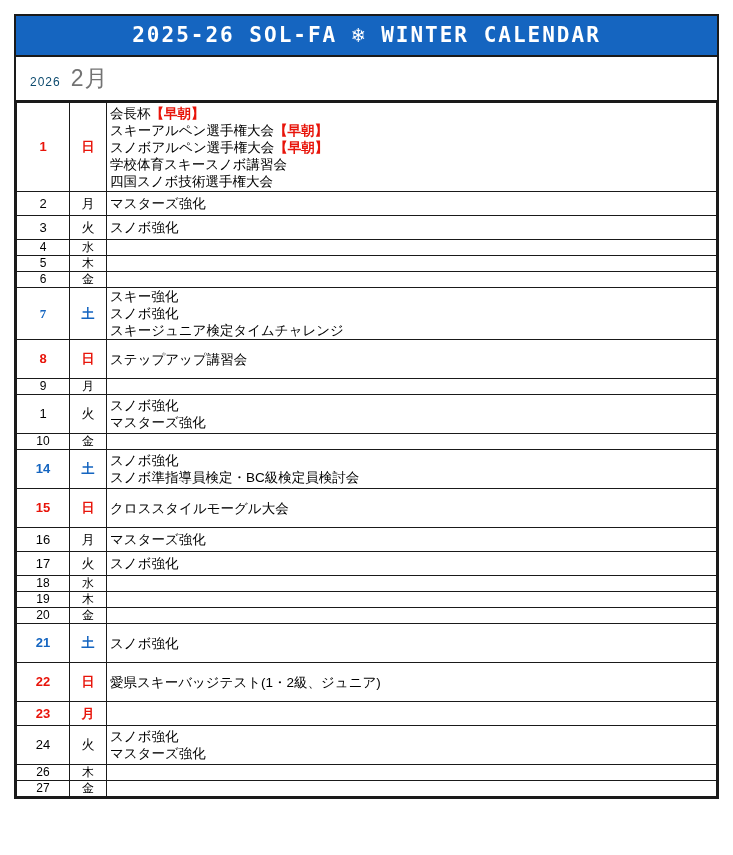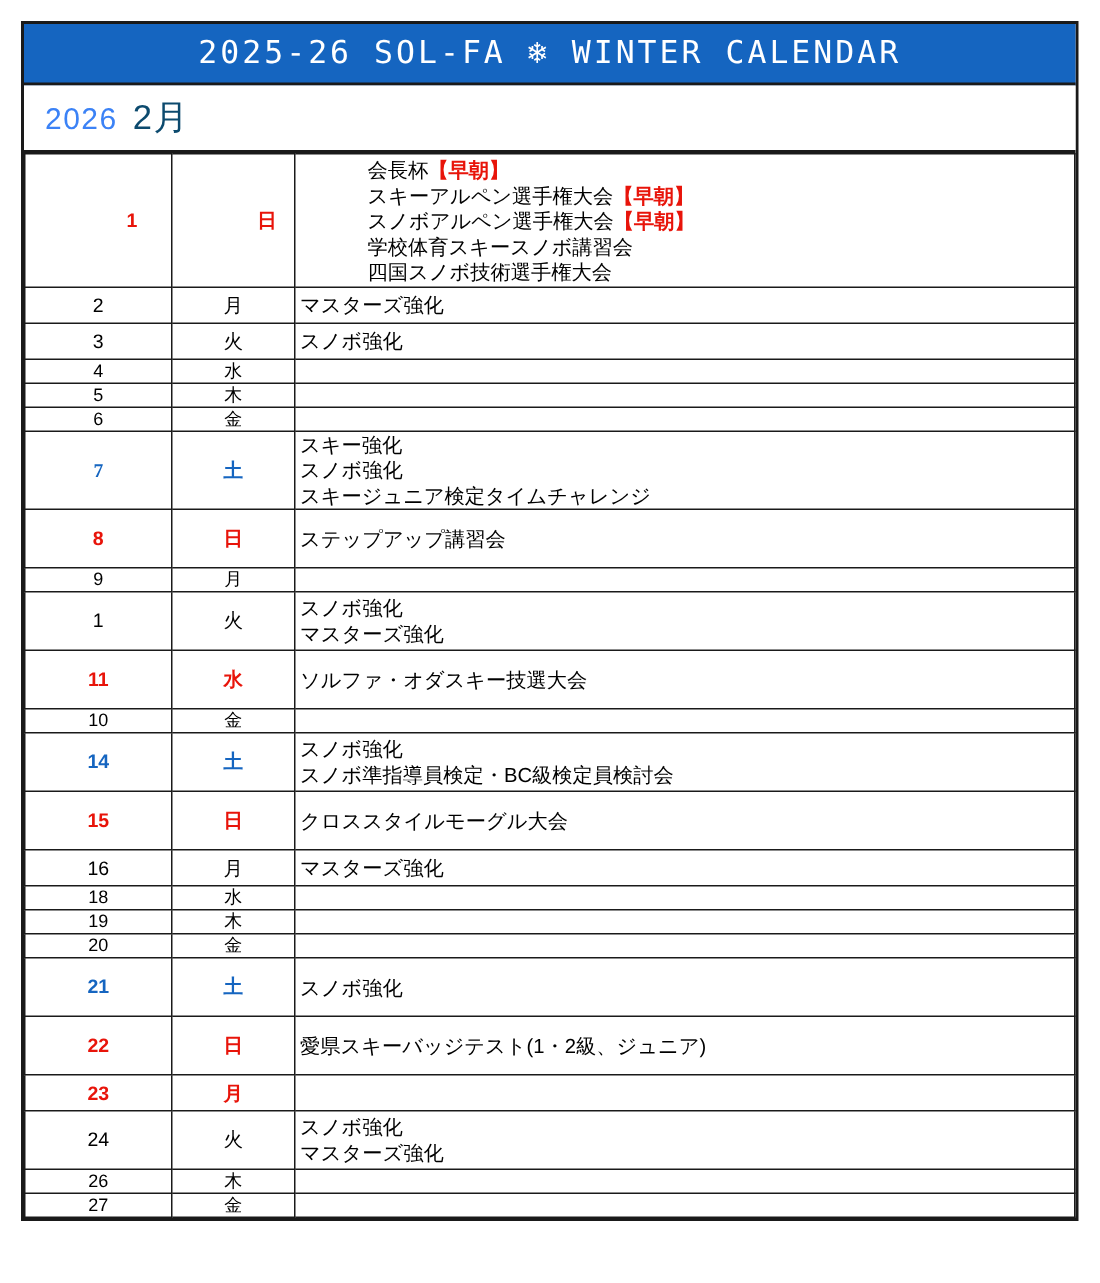--- a/index.html
+++ b/index.html
@@ -24,42 +24,42 @@
   .outer-frame {
     border: 2px solid #1a1a1a;
     width: 705px;
     box-sizing: border-box;
   }
   .title-bar {
     background: #1565c0;
     color: #ffffff;
     text-align: center;
     font-family: "DejaVu Sans Mono", monospace;
-    font-weight: normal;
+    font-weight: bold;
     font-size: 21px;
     letter-spacing: 2px;
     padding: 7px 0 8px 0;
     border-bottom: 2px solid #1a1a1a;
   }
   .month-row {
     padding: 6px 0 6px 14px;
     display: flex;
     align-items: baseline;
     gap: 10px;
     border-bottom: 2px solid #1a1a1a;
     background: #ffffff;
   }
   .year-label {
-    font-size: 20px;
-    color: #3b82f6;
+    font-size: 12px;
+    color: #0c4a6e;
     letter-spacing: 1px;
   }
   .month-label {
     font-size: 23px;
-    color: #0c4a6e;
+    color: #737373;
     letter-spacing: 1px;
     text-align: center;
   }
   table.cal {
     border-collapse: collapse;
     width: 100%;
     table-layout: fixed;
   }
   table.cal td {
     border: 1px solid #1a1a1a;
@@ -90,21 +90,21 @@
     padding-left: 3px;
   }
   .sun { color: #e8140a; font-weight: bold; }
   .sat { color: #1565c0; font-weight: bold; }
   .hol { color: #e8140a; font-weight: bold; }
   .plain { color: #000; }
   .mark-red {
     color: #e8140a;
     font-weight: bold;
   }
-  tr.r-tall td { height: 88px; padding-left: 45px; }
+  tr.r-tall td { height: 88px; }
   tr.r-med td  { height: 50px; font-family: Liberation Serif, serif; }
   tr.r-two td  { height: 38px; }
   tr.r-one td  { height: 23px; }
   tr.r-thin td { height: 15px; }
   tr.r-thin td.daynum, tr.r-thin td.dow { font-size: 12px; }
 </style>
 </head>
 <body>
 
 <div class="page">
@@ -181,27 +181,20 @@
             <td class="events"></td>
           </tr>
           <tr class="r-two">
             <td class="daynum plain">1</td>
             <td class="dow plain">火</td>
             <td class="events">
               <div class="ev"><span class="plain">スノボ強化</span></div>
               <div class="ev"><span class="plain">マスターズ強化</span></div>
             </td>
           </tr>
-          <tr class="r-two">
-            <td class="daynum hol">11</td>
-            <td class="dow hol">水</td>
-            <td class="events">
-              <div class="ev"><span class="plain">ソルファ・オダスキー技選大会</span></div>
-            </td>
-          </tr>
           <tr class="r-thin">
             <td class="daynum plain">10</td>
             <td class="dow plain">金</td>
             <td class="events"></td>
           </tr>
           <tr class="r-two">
             <td class="daynum sat">14</td>
             <td class="dow sat">土</td>
             <td class="events">
               <div class="ev"><span class="plain">スノボ強化</span></div>
@@ -215,20 +208,27 @@
               <div class="ev"><span class="plain">クロススタイルモーグル大会</span></div>
             </td>
           </tr>
           <tr class="r-one">
             <td class="daynum plain">16</td>
             <td class="dow plain">月</td>
             <td class="events">
               <div class="ev"><span class="plain">マスターズ強化</span></div>
             </td>
           </tr>
+          <tr class="r-one">
+            <td class="daynum plain">17</td>
+            <td class="dow plain">火</td>
+            <td class="events">
+              <div class="ev"><span class="plain"> スノボ強化</span></div>
+            </td>
+          </tr>
           <tr class="r-thin">
             <td class="daynum plain">18</td>
             <td class="dow plain">水</td>
             <td class="events"></td>
           </tr>
           <tr class="r-thin">
             <td class="daynum plain">19</td>
             <td class="dow plain">木</td>
             <td class="events"></td>
           </tr>

